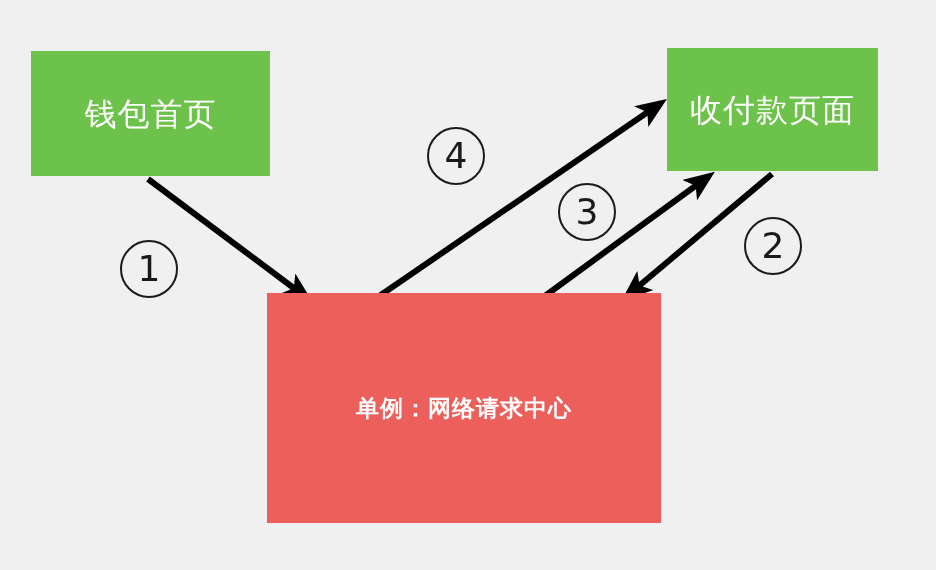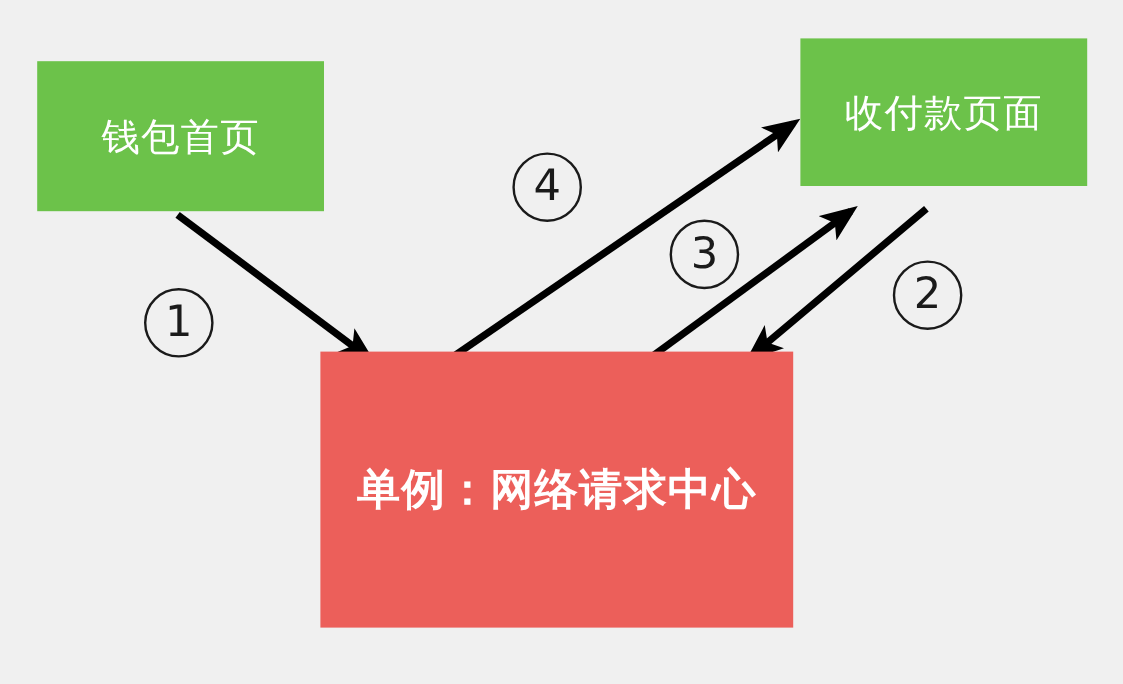--- a/index.html
+++ b/index.html
@@ -43,36 +43,36 @@
     background: #ec5f5a;
   }
   .node-label-thin {
     font-size: 32px;
     font-weight: 400;
     letter-spacing: 1px;
     line-height: 1;
     white-space: nowrap;
   }
   .node-label-bold {
-    font-size: 36px;
+    font-size: 23px;
     font-weight: 700;
     letter-spacing: 1px;
     line-height: 1;
     white-space: nowrap;
   }
   #box-wallet-home {
     left: 31px;
     top: 51px;
     width: 239px;
     height: 125px;
   }
   #box-payment-page {
     left: 667px;
-    top: 32px;
-    width: 239px;
+    top: 48px;
+    width: 211px;
     height: 123px;
   }
   #box-network-center {
     left: 267px;
     top: 293px;
     width: 394px;
     height: 230px;
   }
   .step-marker {
     position: absolute;

